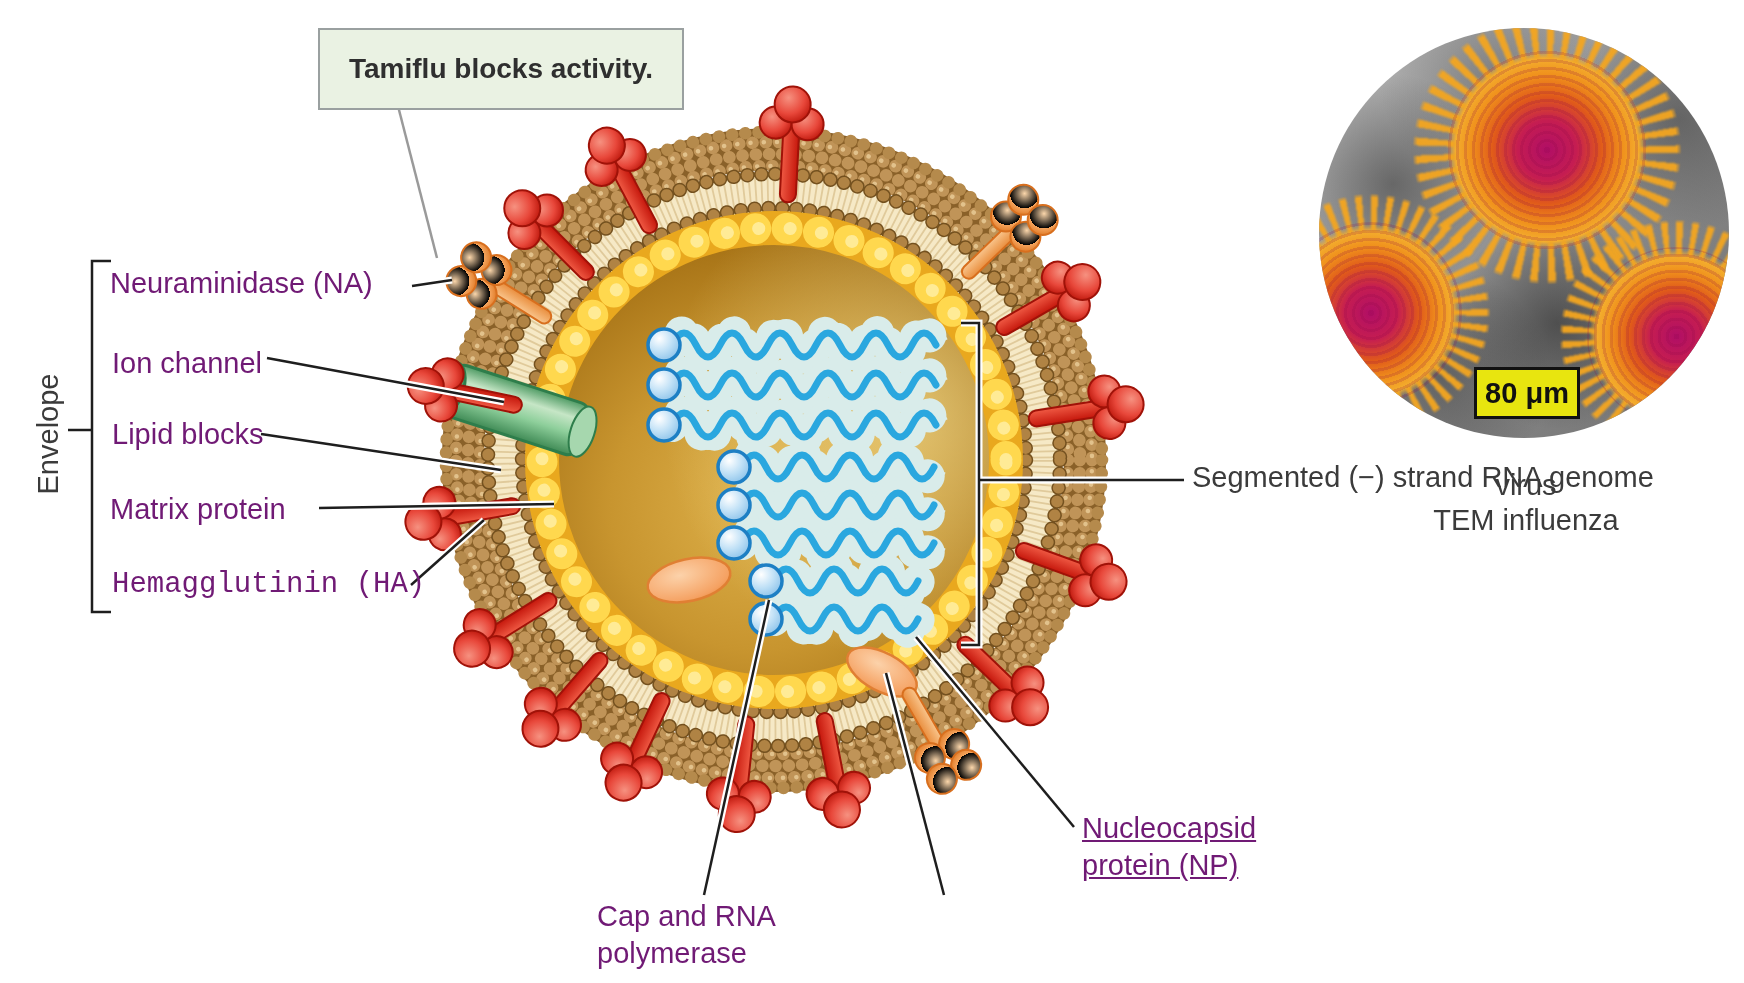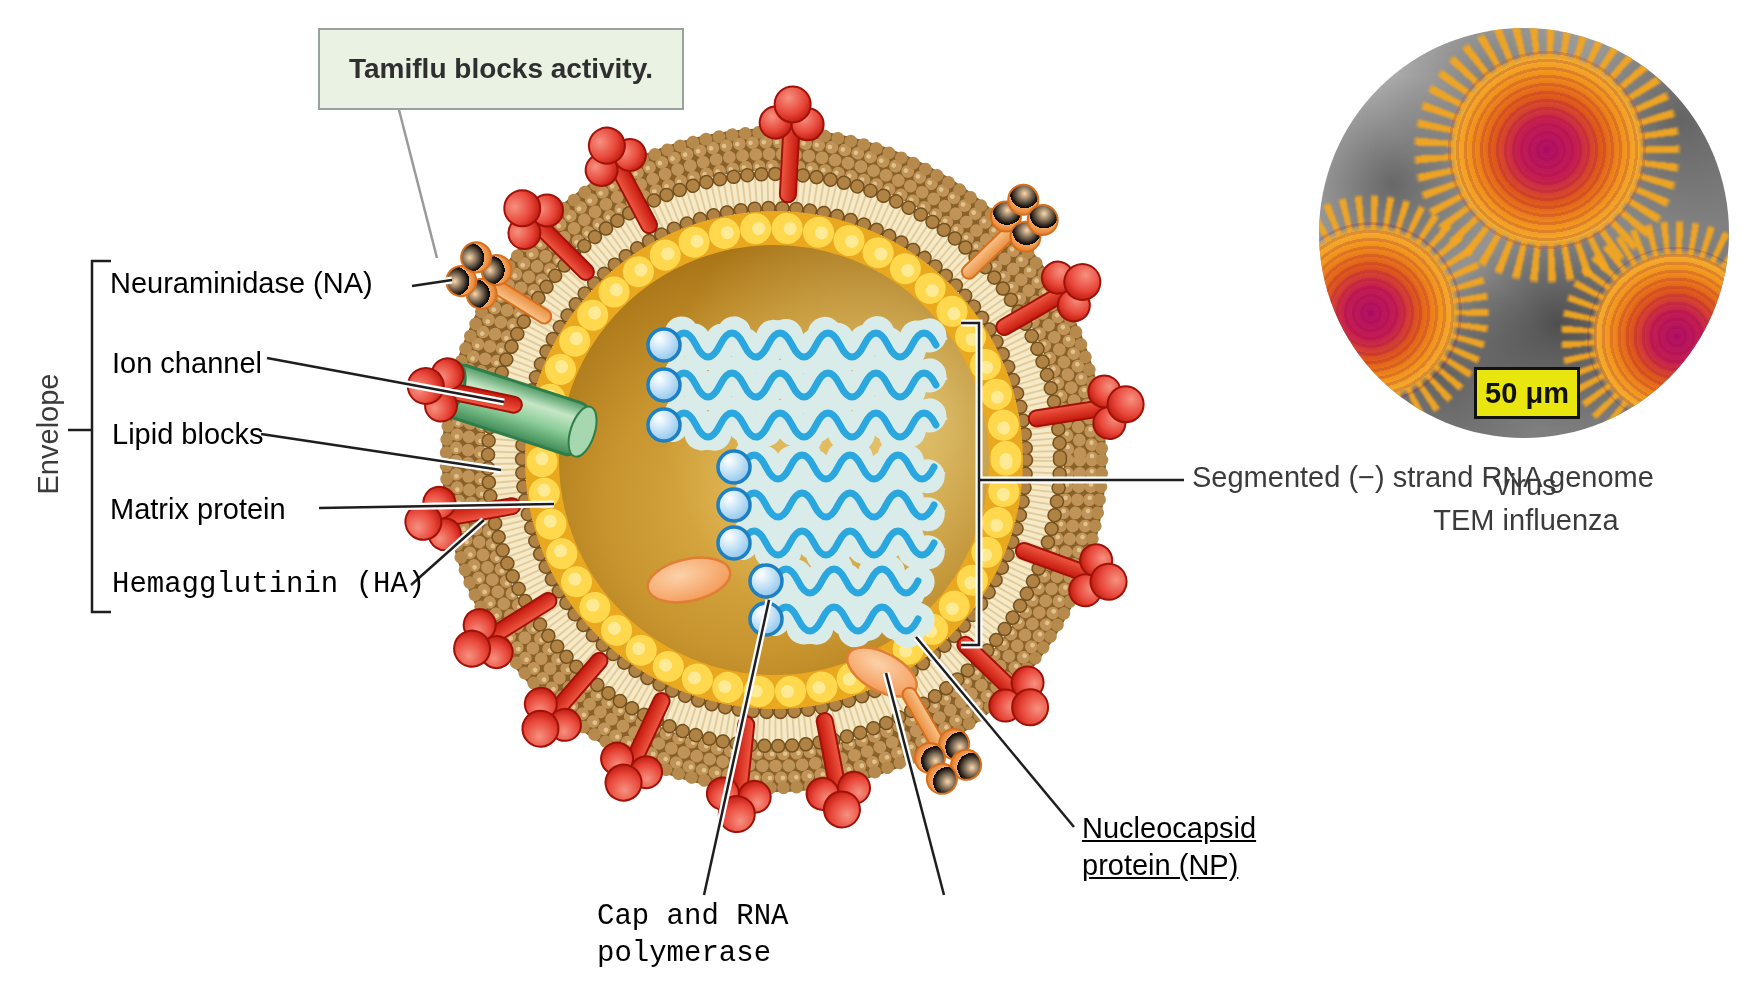--- a/index.html
+++ b/index.html
@@ -1,20 +1,20 @@
 <!DOCTYPE html>
 <html><head>
 <meta charset="utf-8">
 <style>
   html,body{margin:0;padding:0;background:#ffffff;}
   .stage{position:relative;width:1744px;height:983px;background:#ffffff;overflow:hidden;
          font-family:"Liberation Sans",sans-serif;margin-left:24px;}
   svg{position:absolute;left:0;top:0;}
 
-  .lbl{position:absolute;font-size:29px;line-height:1.2;color:#000000;white-space:nowrap;}
+  .lbl{position:absolute;font-size:29px;line-height:1.2;color:#701a75;white-space:nowrap;}
   .lbl .ln{display:block;}
   .lbl-multi{line-height:37px;}
 
   .envelope-lbl{position:absolute;left:-56px;top:416px;width:164px;height:36px;
                 text-align:center;transform:rotate(-90deg);font-size:29px;color:#3b3b3b;}
 
   .callout{position:absolute;left:294px;top:28px;width:362px;height:78px;
            background:#eaf2e3;border:2px solid #9aa0a0;display:flex;align-items:center;
            justify-content:center;font-size:28px;font-weight:600;color:#2f2f2f;}
 
@@ -271,31 +271,31 @@
 
   <div class="rna-lbl">
     <span class="ln">Segmented</span>
     <span class="ln">(−) strand</span>
     <span class="ln">RNA genome</span>
   </div>
   <div class="lbl lbl-multi" style="left:1058px;top:810px;text-decoration:underline;">
     <span class="ln">Nucleocapsid</span>
     <span class="ln">protein (NP)</span>
   </div>
-  <div class="lbl lbl-multi" style="left:573px;top:898px;font-family:Liberation Mono, monospace;">
+  <div class="lbl lbl-multi" style="left:573px;top:898px;">
     <span class="ln">Cap and RNA</span>
     <span class="ln">polymerase</span>
   </div>
 
   <div class="tem-photo">
     <div class="tem-virus" style="left:93px;top:-13px;width:270px;height:270px;"></div>
     <div class="tem-virus" style="left:-68px;top:165px;width:240px;height:240px;"></div>
     <div class="tem-virus" style="left:240px;top:191px;width:235px;height:235px;"></div>
     <div class="scale-chip">
-      <span>50 μm</span>
+      <span>80 μm</span>
     </div>
   </div>
   <div class="tem-caption">
     <span class="ln" style="display:block;">virus</span>
     <span class="ln" style="display:block;">TEM influenza</span>
   </div>
 
 </div>
 
 </body></html>

